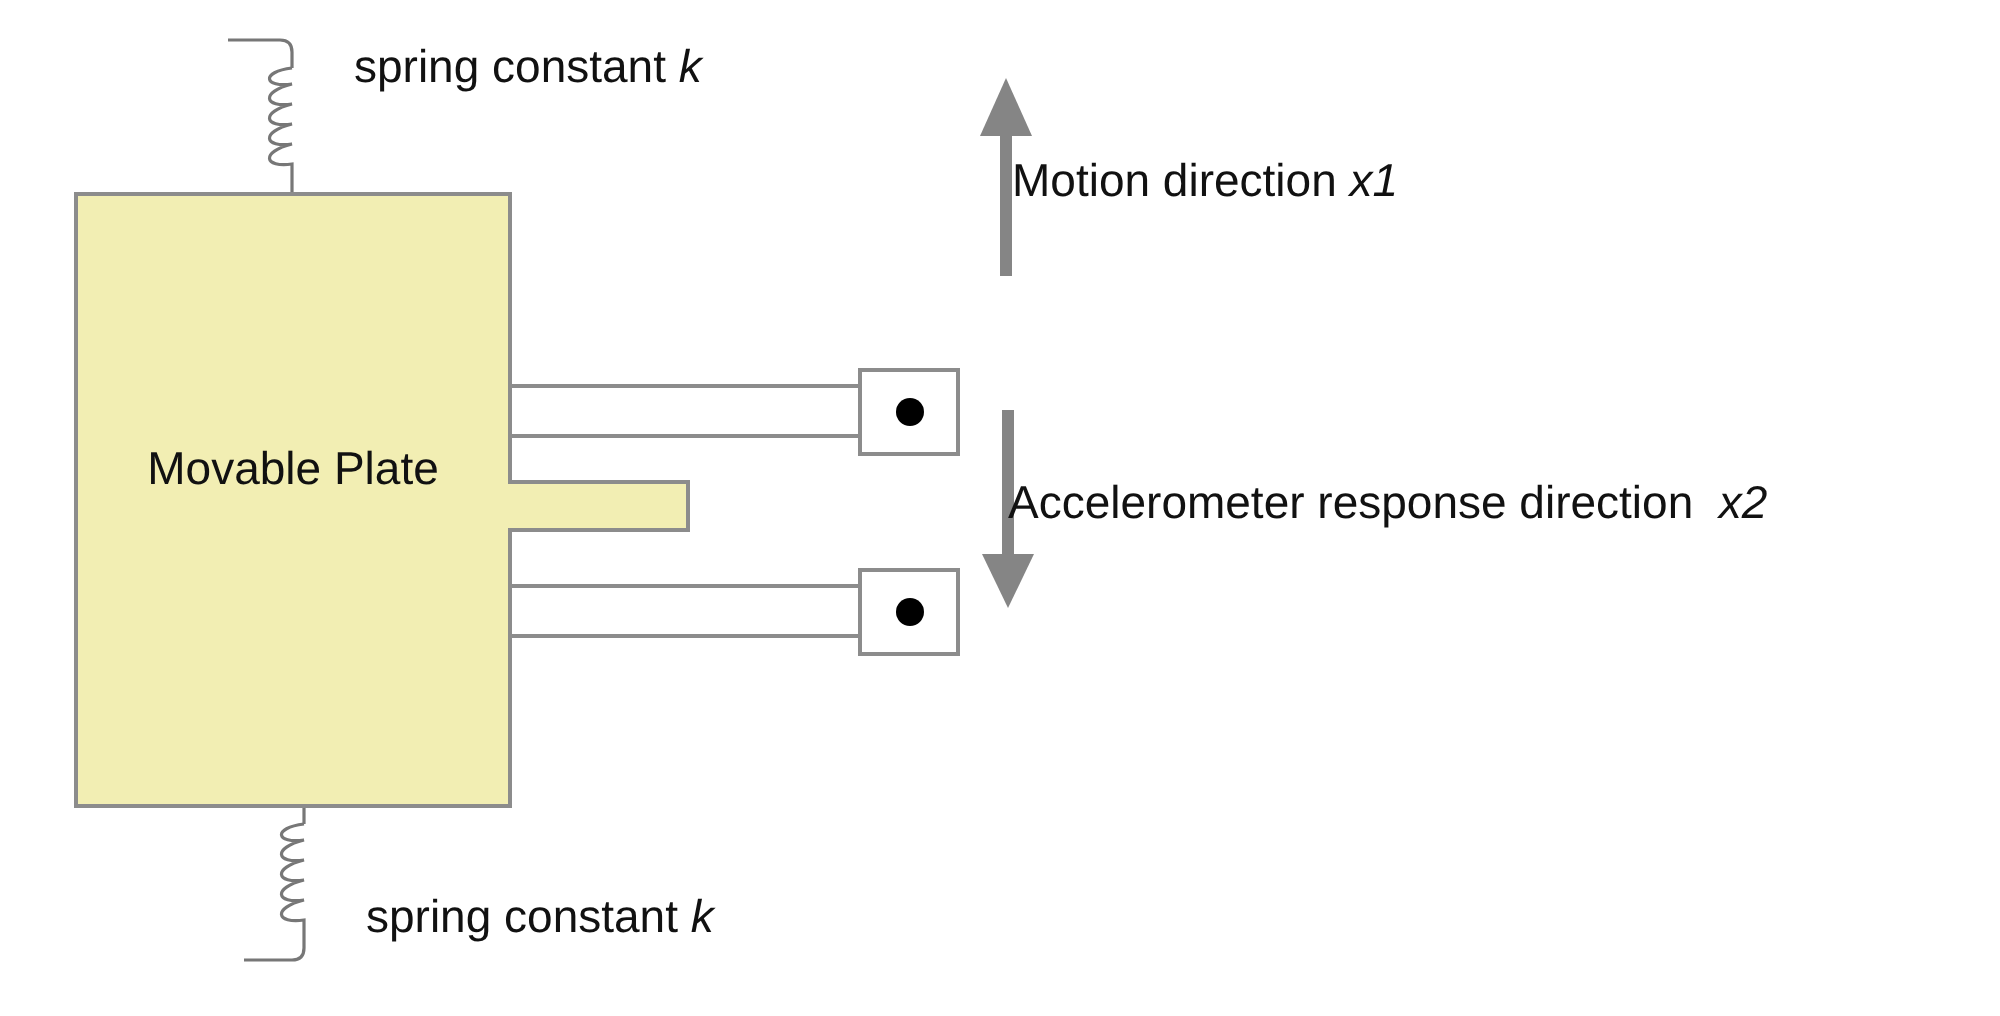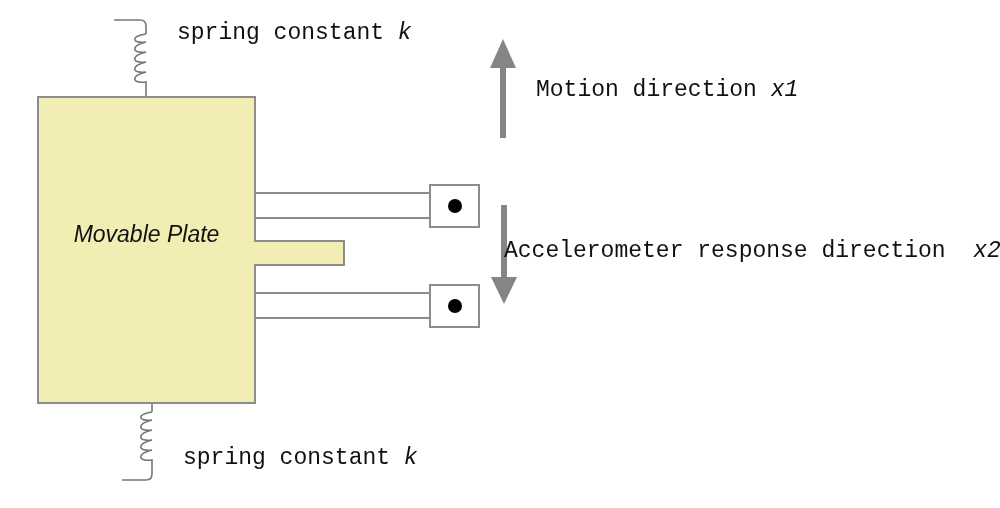--- a/index.html
+++ b/index.html
@@ -1,22 +1,22 @@
 <!DOCTYPE html>
 <html><head>
   <meta charset="utf-8">
   <style>
     html, body { margin: 0; padding: 0; background: #ffffff; }
     body { width: 1000px; height: 508px; position: relative; overflow: hidden;
            font-family: "Liberation Sans", sans-serif; }
     svg { position: absolute; left: 0; top: 0; }
-    .lbl { position: absolute; font-family: Liberation Mono, monospace; font-size: 23px; color: #111; white-space: nowrap; }
+    .lbl { position: absolute; font-family: Liberation Sans, sans-serif; font-size: 23px; color: #111; white-space: nowrap; }
     .lbl i { font-style: italic; }
     .mass-label { position: absolute; left: 38px; width: 217px; top: 219px; text-align: center;
-                  font-size: 23px; line-height: 30px; color: #111; font-style: italic; }
+                  font-size: 23px; line-height: 30px; color: #111; }
   </style>
 </head>
 <body>
 
 <svg width="1000" height="508" viewBox="0 0 1000 508">
 
   <g fill="none" stroke="#777" stroke-width="1.6">
     <path d="M114 20 L140 20 Q146 20 146 26 L146 34"></path>
     <path d="M146 34 C 130 36, 132 44, 146 42 C 130 46, 132 54, 146 52 C 130 56, 132 64, 146 62 C 130 66, 132 74, 146 72 C 130 76, 132 84, 146 82 L146 97"></path>
   </g>
@@ -52,15 +52,15 @@
 </svg>
 
 <div class="lbl" style="left:177px; top:20px;"><span>spring constant </span><i>k</i></div>
 
 <div class="lbl" style="left:183px; top:445px;"><span>spring constant </span><i>k</i></div>
 
 <div class="mass-label">
   <div>Movable Plate</div>
 </div>
 
-<div class="lbl" style="left:536px; top:77px;"><span>Motion direction </span><i>x1</i></div>
+<div class="lbl" style="left:506px; top:77px;"><span>Motion direction </span><i>x1</i></div>
 
 <div class="lbl" style="left:504px; top:238px; white-space:pre;"><span>Accelerometer response direction  </span><i>x2</i></div>
 
 </body></html>

